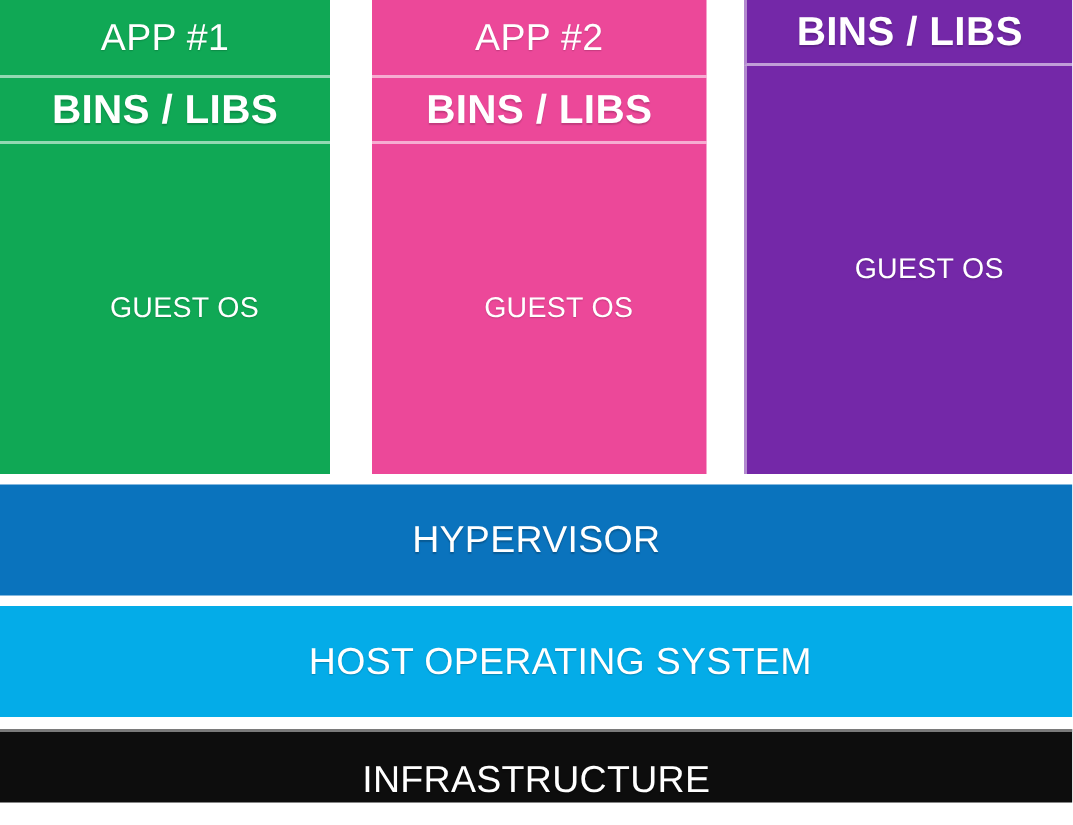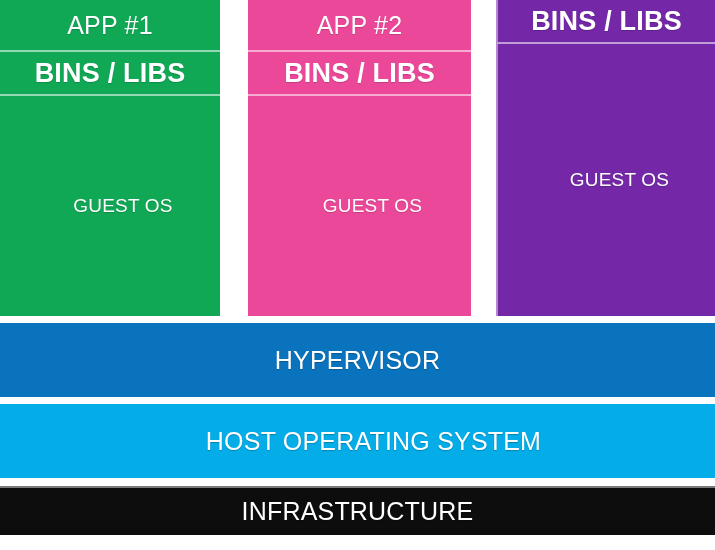--- a/index.html
+++ b/index.html
@@ -97,20 +97,21 @@
     top: 404px;
     height: 74px;
     background: #04ace8;
     padding-left: 32px;
   }
   .band-infra {
     top: 486px;
     height: 49px;
     background: #0d0d0d;
     border-top: 2px solid #7a7a7a;
+    align-items: flex-end;
   }
 </style>
 </head>
 <body>
 
 <div class="diagram">
 
   <div class="vm-row">
 
     <div class="vm-col green">

